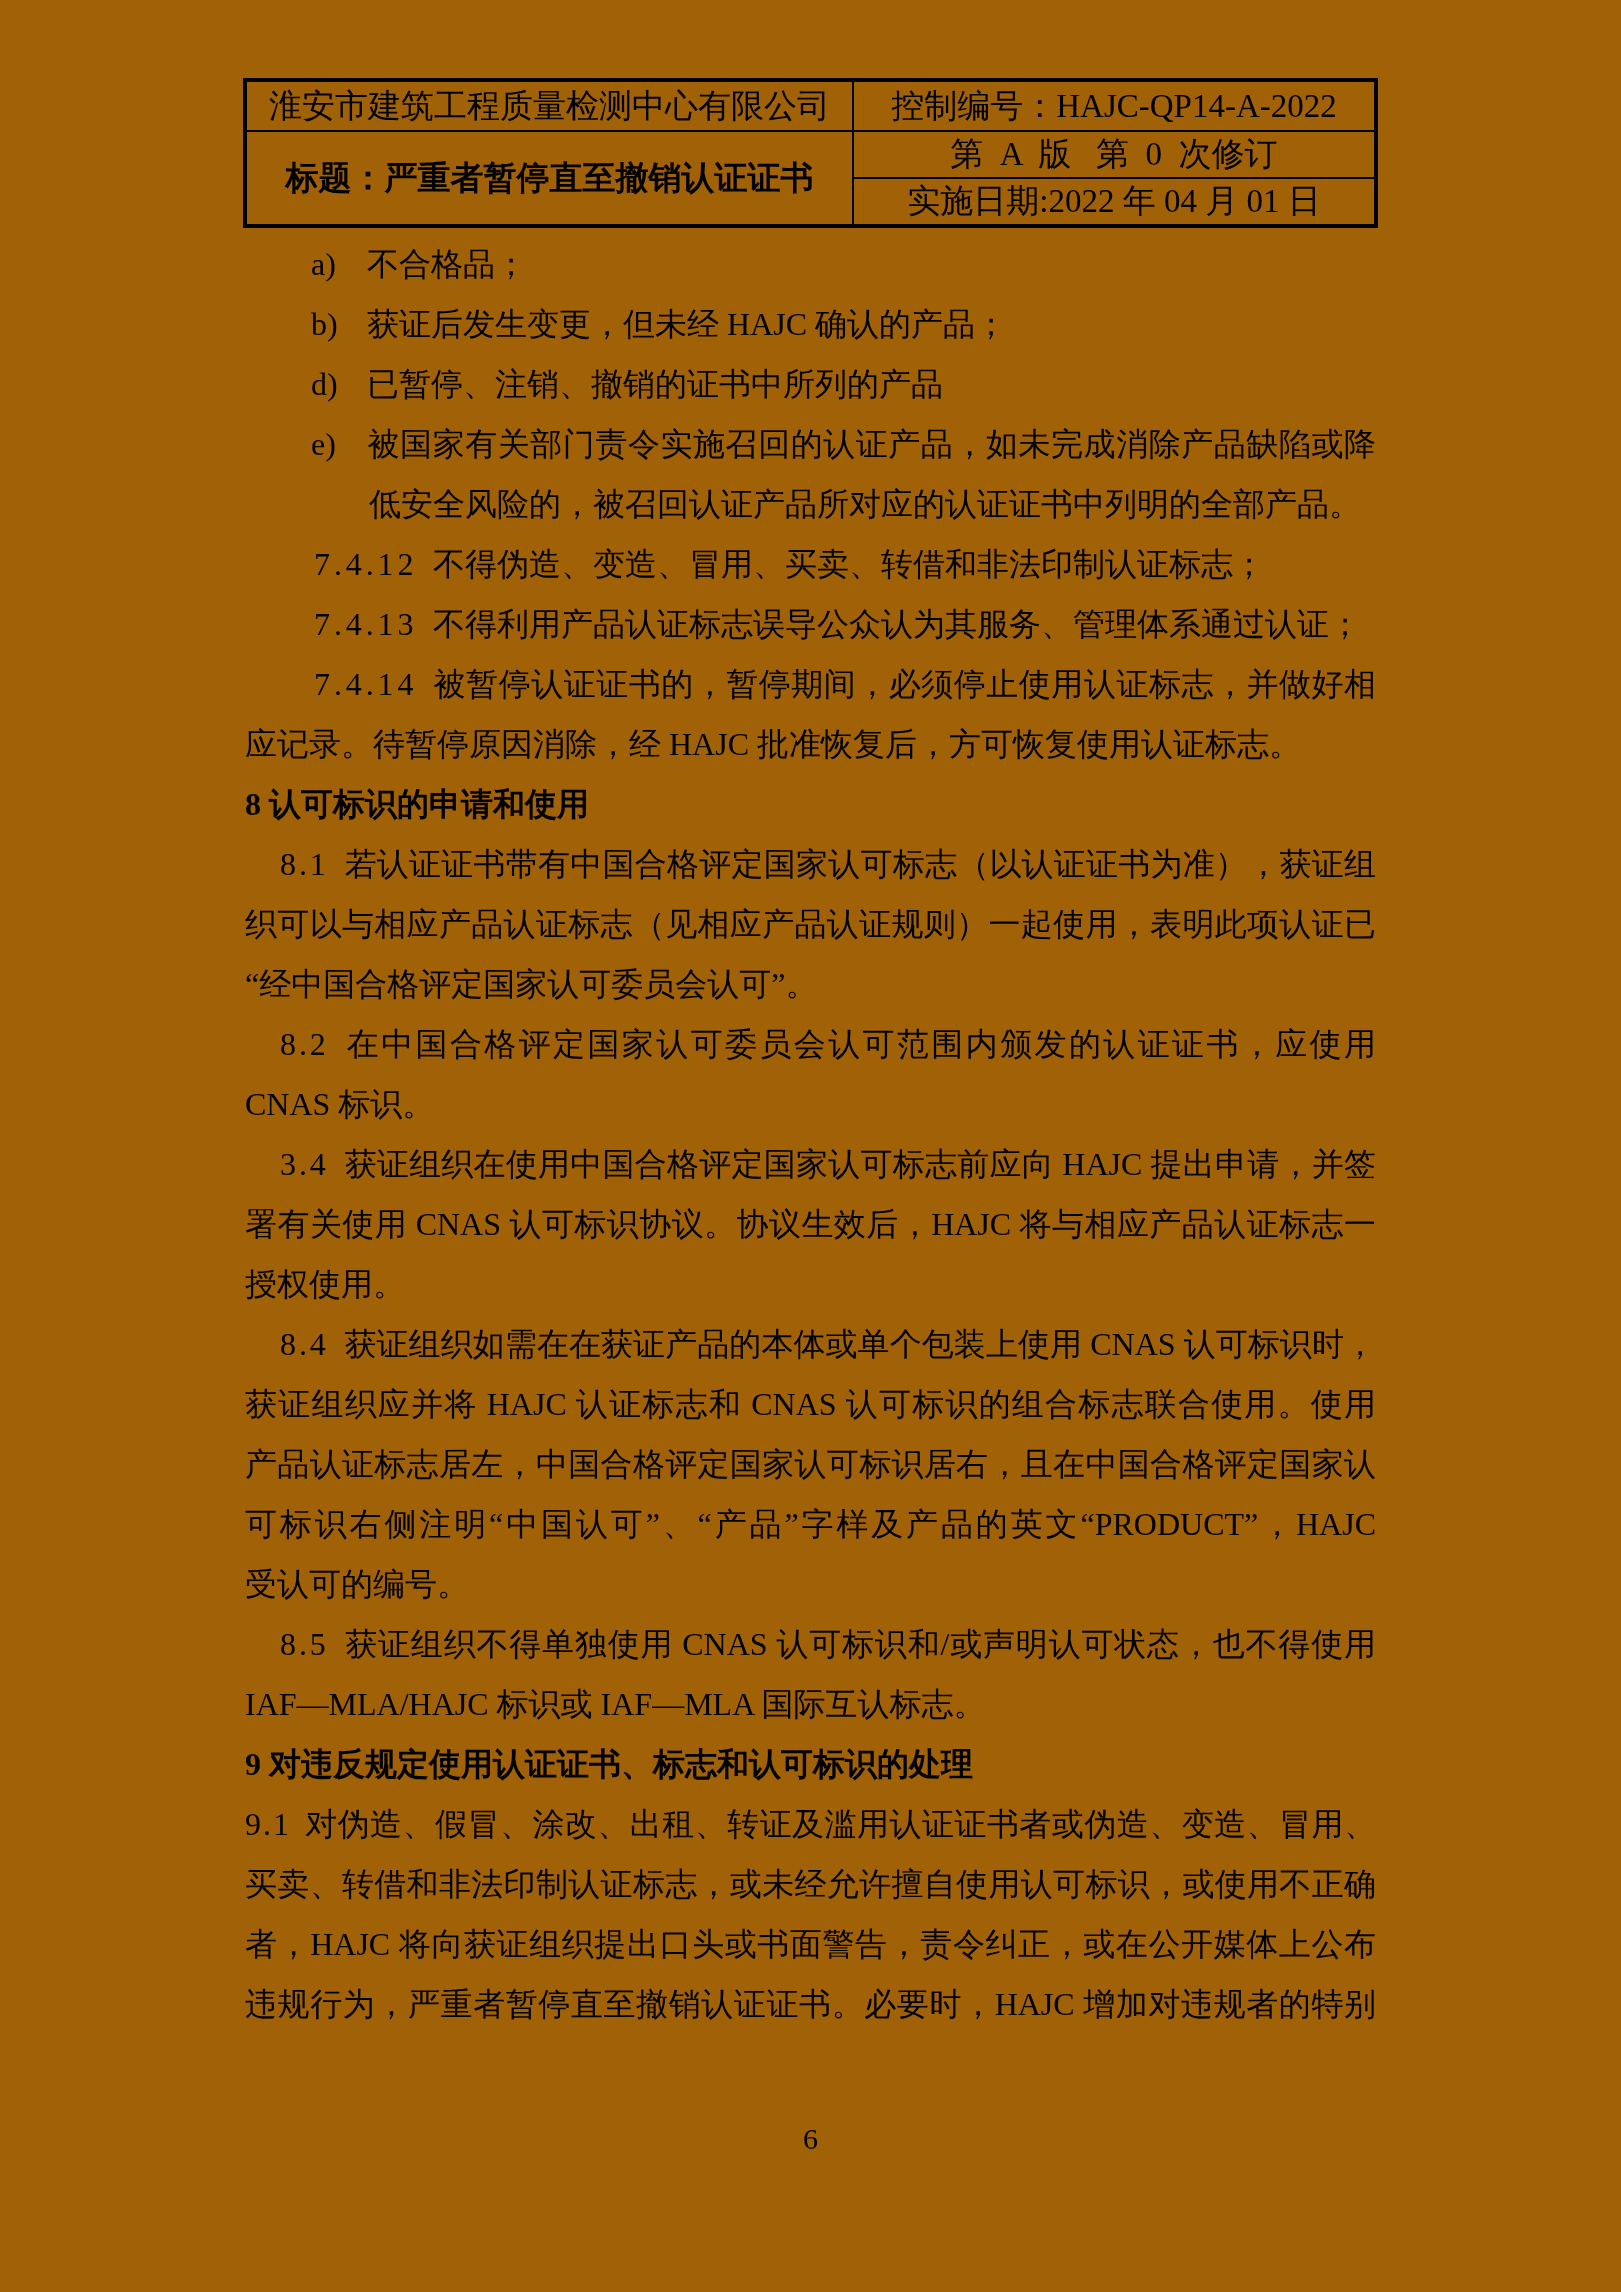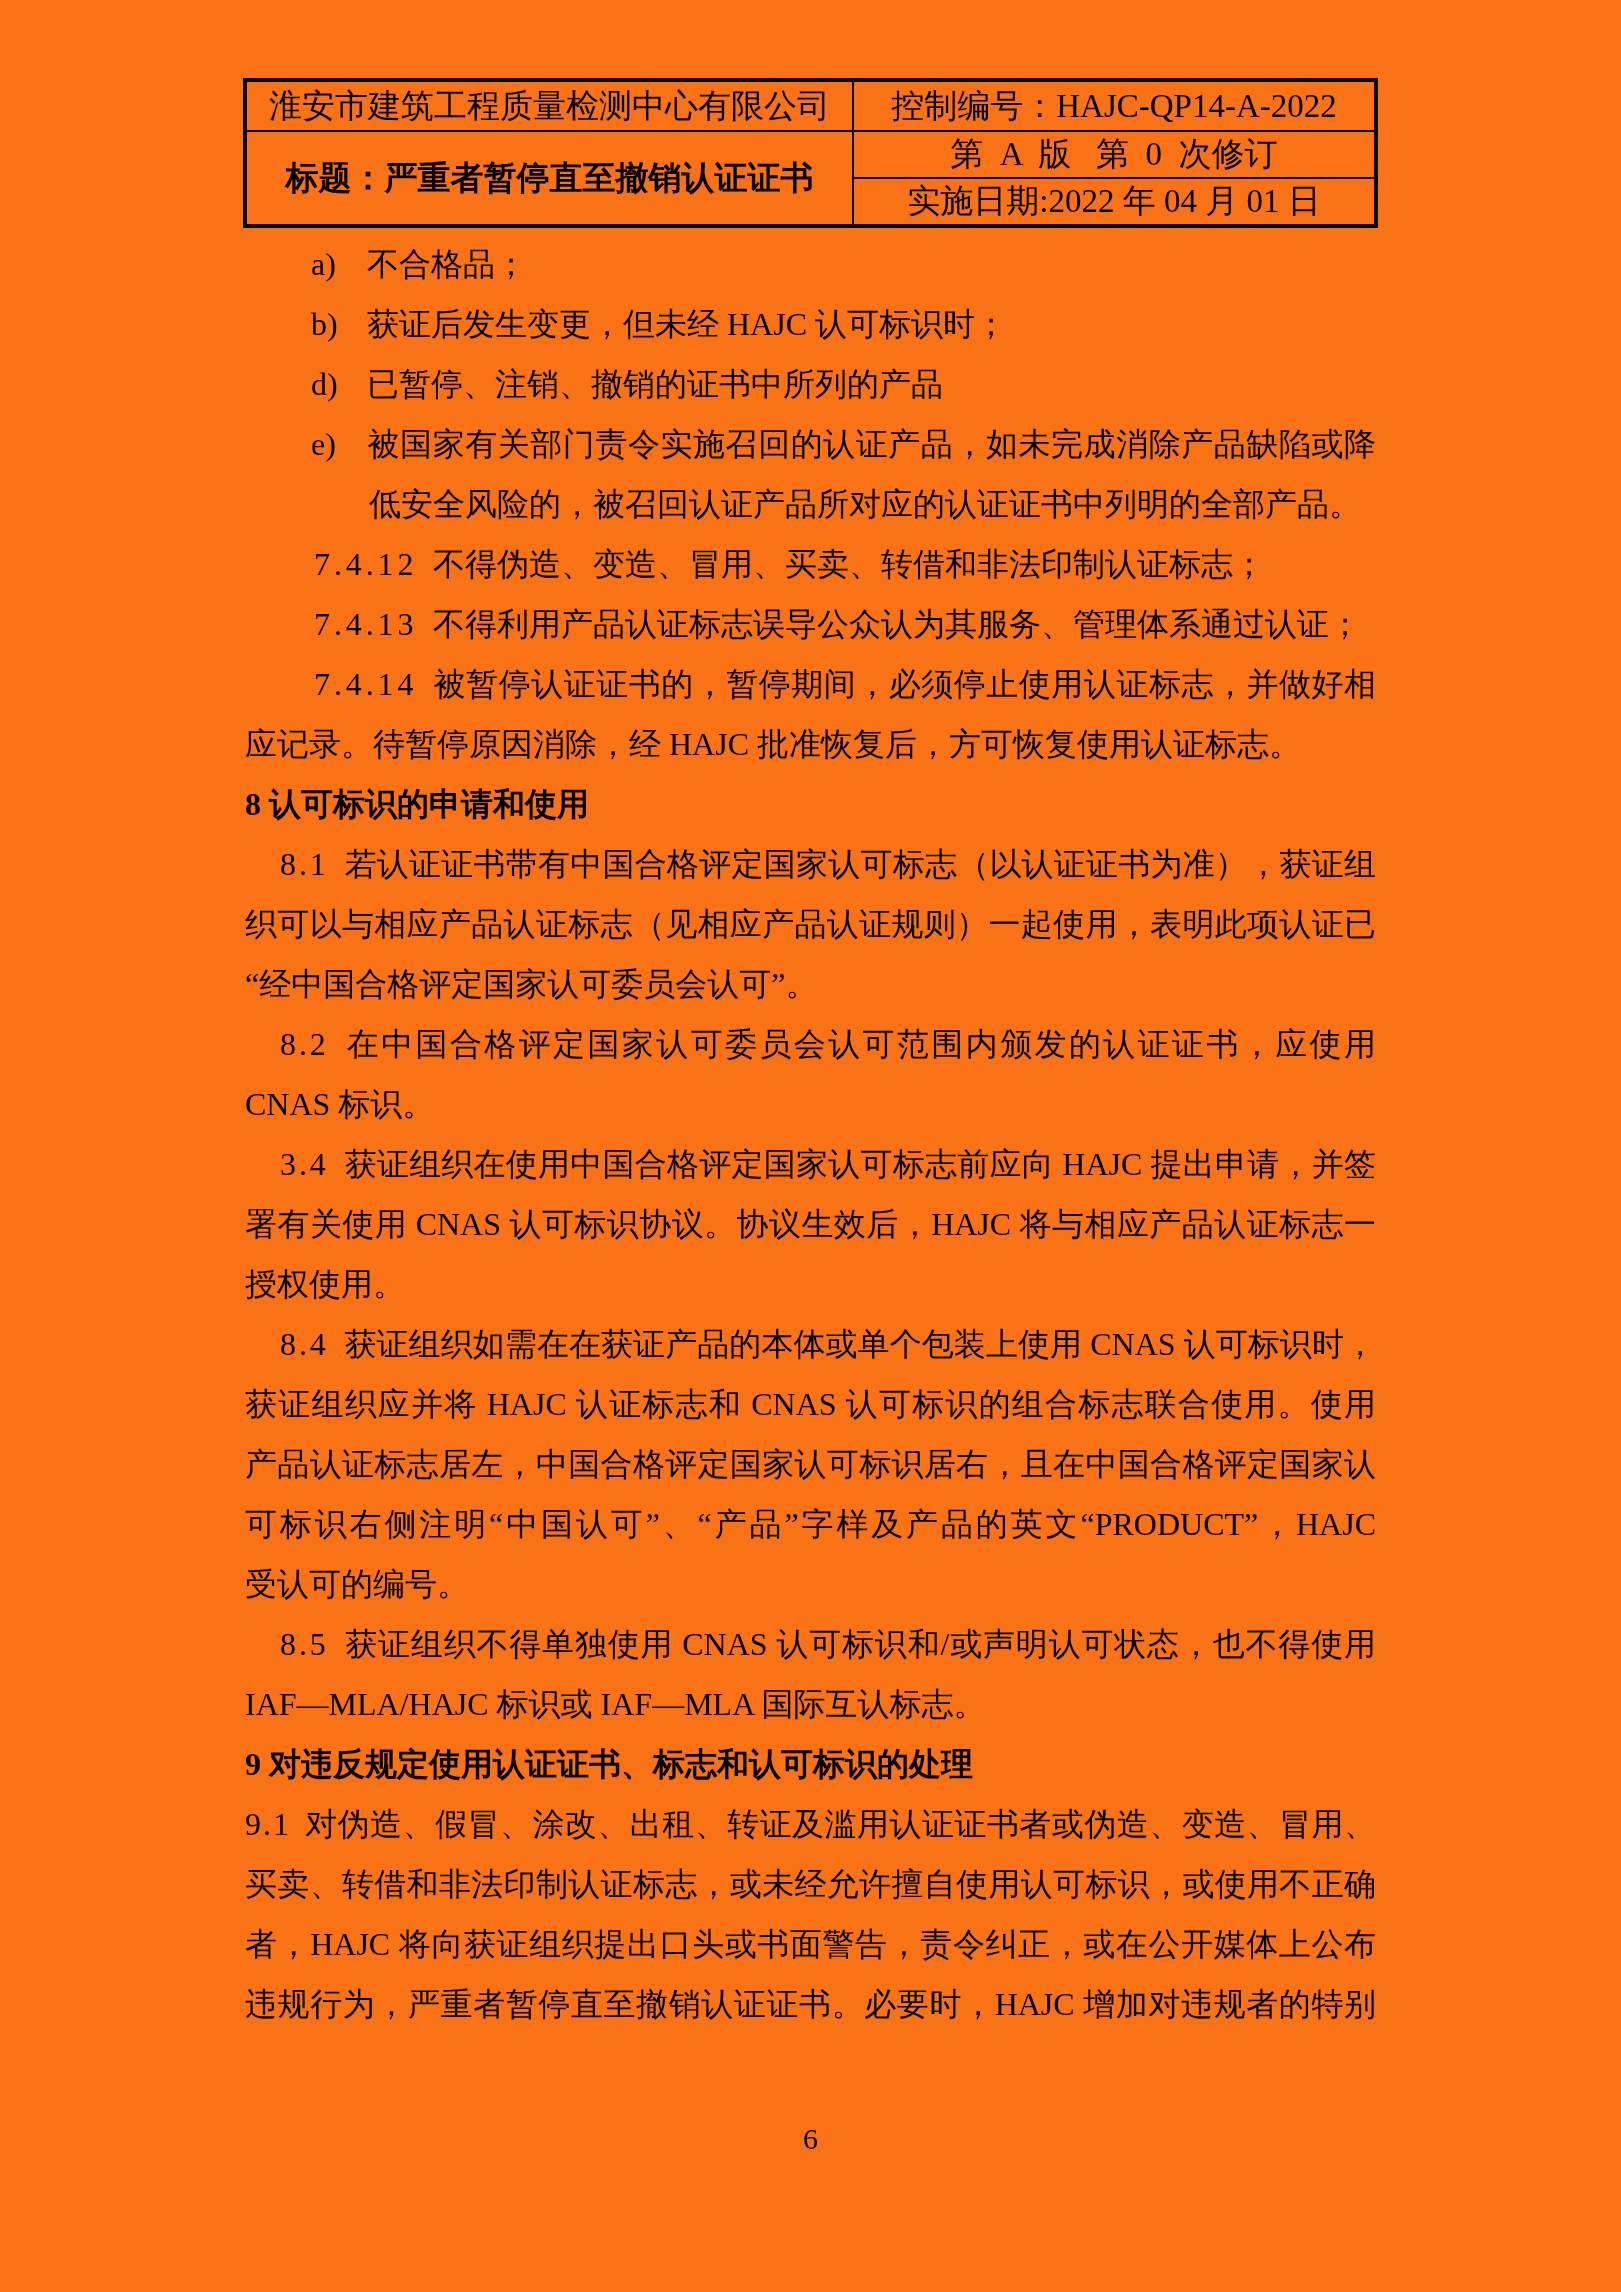--- a/index.html
+++ b/index.html
@@ -1,20 +1,20 @@
 <!DOCTYPE html>
 <html><head>
 <meta charset="utf-8">
 <style>
   html, body { margin: 0; padding: 0; background: #ffffff; }
   .page {
     position: relative;
     width: 1621px;
     height: 2293px;
-    background: #f97316;
+    background: #a16207;
     color: #000000;
     font-family: "Liberation Serif", "DejaVu Serif", serif;
     overflow: hidden;
   }
 
   
   .header-table {
     position: absolute;
     left: 243px;
     top: 78px;
@@ -96,21 +96,21 @@
       <td>第  A  版   第  0  次修订</td>
     </tr>
     <tr class="row-bot">
       <td>实施日期:2022 年 04 月 01 日</td>
     </tr>
   </tbody>
     </table>
 
   <div class="doc-body">
       <div class="line li"><span class="lbl">a)</span><span class="txt">不合格品；</span></div>
-      <div class="line li"><span class="lbl">b)</span><span class="txt">获证后发生变更，但未经 HAJC 认可标识时；</span></div>
+      <div class="line li"><span class="lbl">b)</span><span class="txt">获证后发生变更，但未经 HAJC 确认的产品；</span></div>
       <div class="line li"><span class="lbl">d)</span><span class="txt">已暂停、注销、撤销的证书中所列的产品</span></div>
       <div class="line li fill"><span class="lbl">e)</span><span class="txt">被国家有关部门责令实施召回的认证产品，如未完成消除产品缺陷或降</span></div>
       <div class="line cont-li"><span class="txt">低安全风险的，被召回认证产品所对应的认证证书中列明的全部产品。</span></div>
       <div class="line num"><span class="lbl">7.4.12</span><span class="txt">不得伪造、变造、冒用、买卖、转借和非法印制认证标志；</span></div>
       <div class="line num"><span class="lbl">7.4.13</span><span class="txt">不得利用产品认证标志误导公众认为其服务、管理体系通过认证；</span></div>
       <div class="line num fill"><span class="lbl">7.4.14</span><span class="txt">被暂停认证证书的，暂停期间，必须停止使用认证标志，并做好相</span></div>
       <div class="line flush"><span class="txt">应记录。待暂停原因消除，经 HAJC 批准恢复后，方可恢复使用认证标志。</span></div>
       <div class="line heading"><span class="txt">8 认可标识的申请和使用</span></div>
       <div class="line sub fill"><span class="lbl">8.1</span><span class="txt">若认证证书带有中国合格评定国家认可标志（以认证证书为准），获证组</span></div>
       <div class="line flush fill"><span class="txt">织可以与相应产品认证标志（见相应产品认证规则）一起使用，表明此项认证已</span></div>

